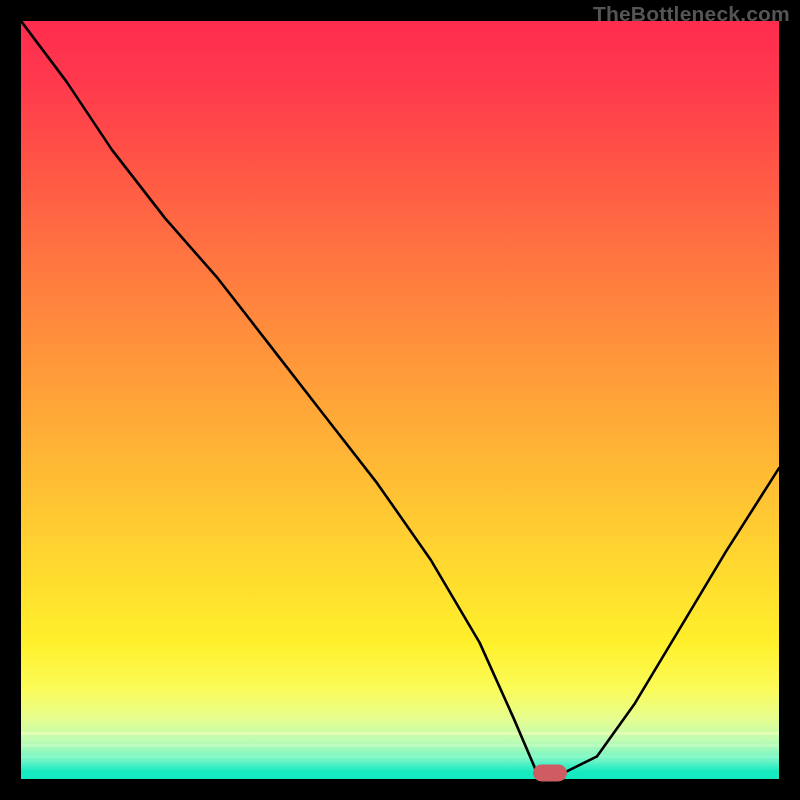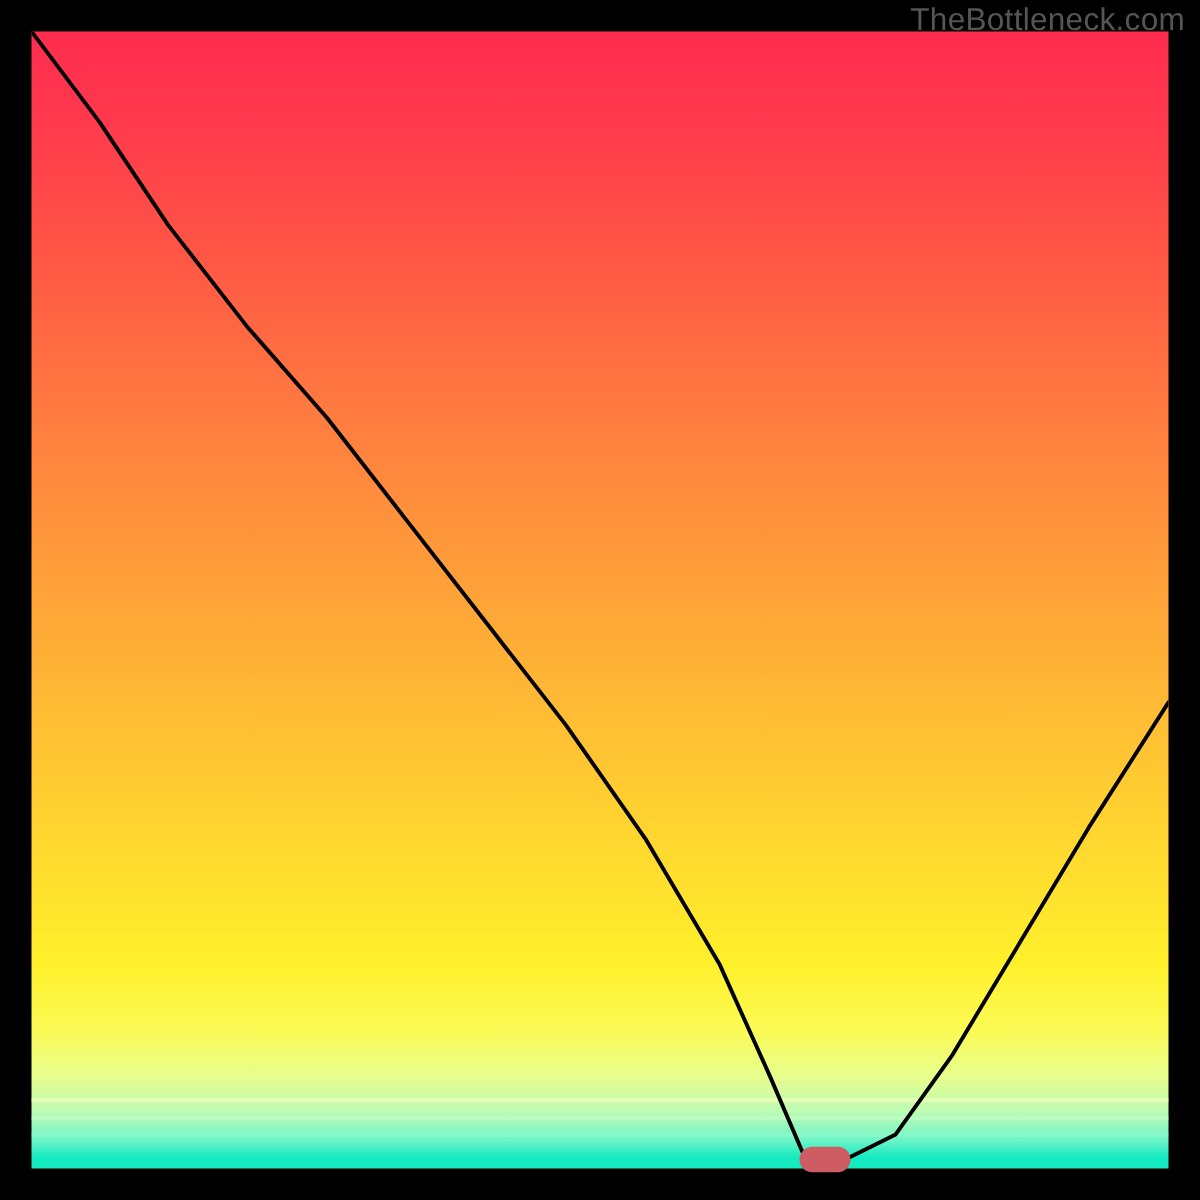--- a/index.html
+++ b/index.html
@@ -70,21 +70,21 @@
     background: #cf5b63;
     transform: translate(-50%, -50%);
   }
 
   .watermark {
     position: absolute;
     top: 2px;
     right: 10px;
     color: #555;
     font-size: 21px;
-    font-weight: 400;
+    font-weight: 700;
     letter-spacing: 0.2px;
     user-select: none;
   }
 </style>
 </head>
 <body>
 
 <div class="frame">
 
   <div class="watermark">TheBottleneck.com</div>

